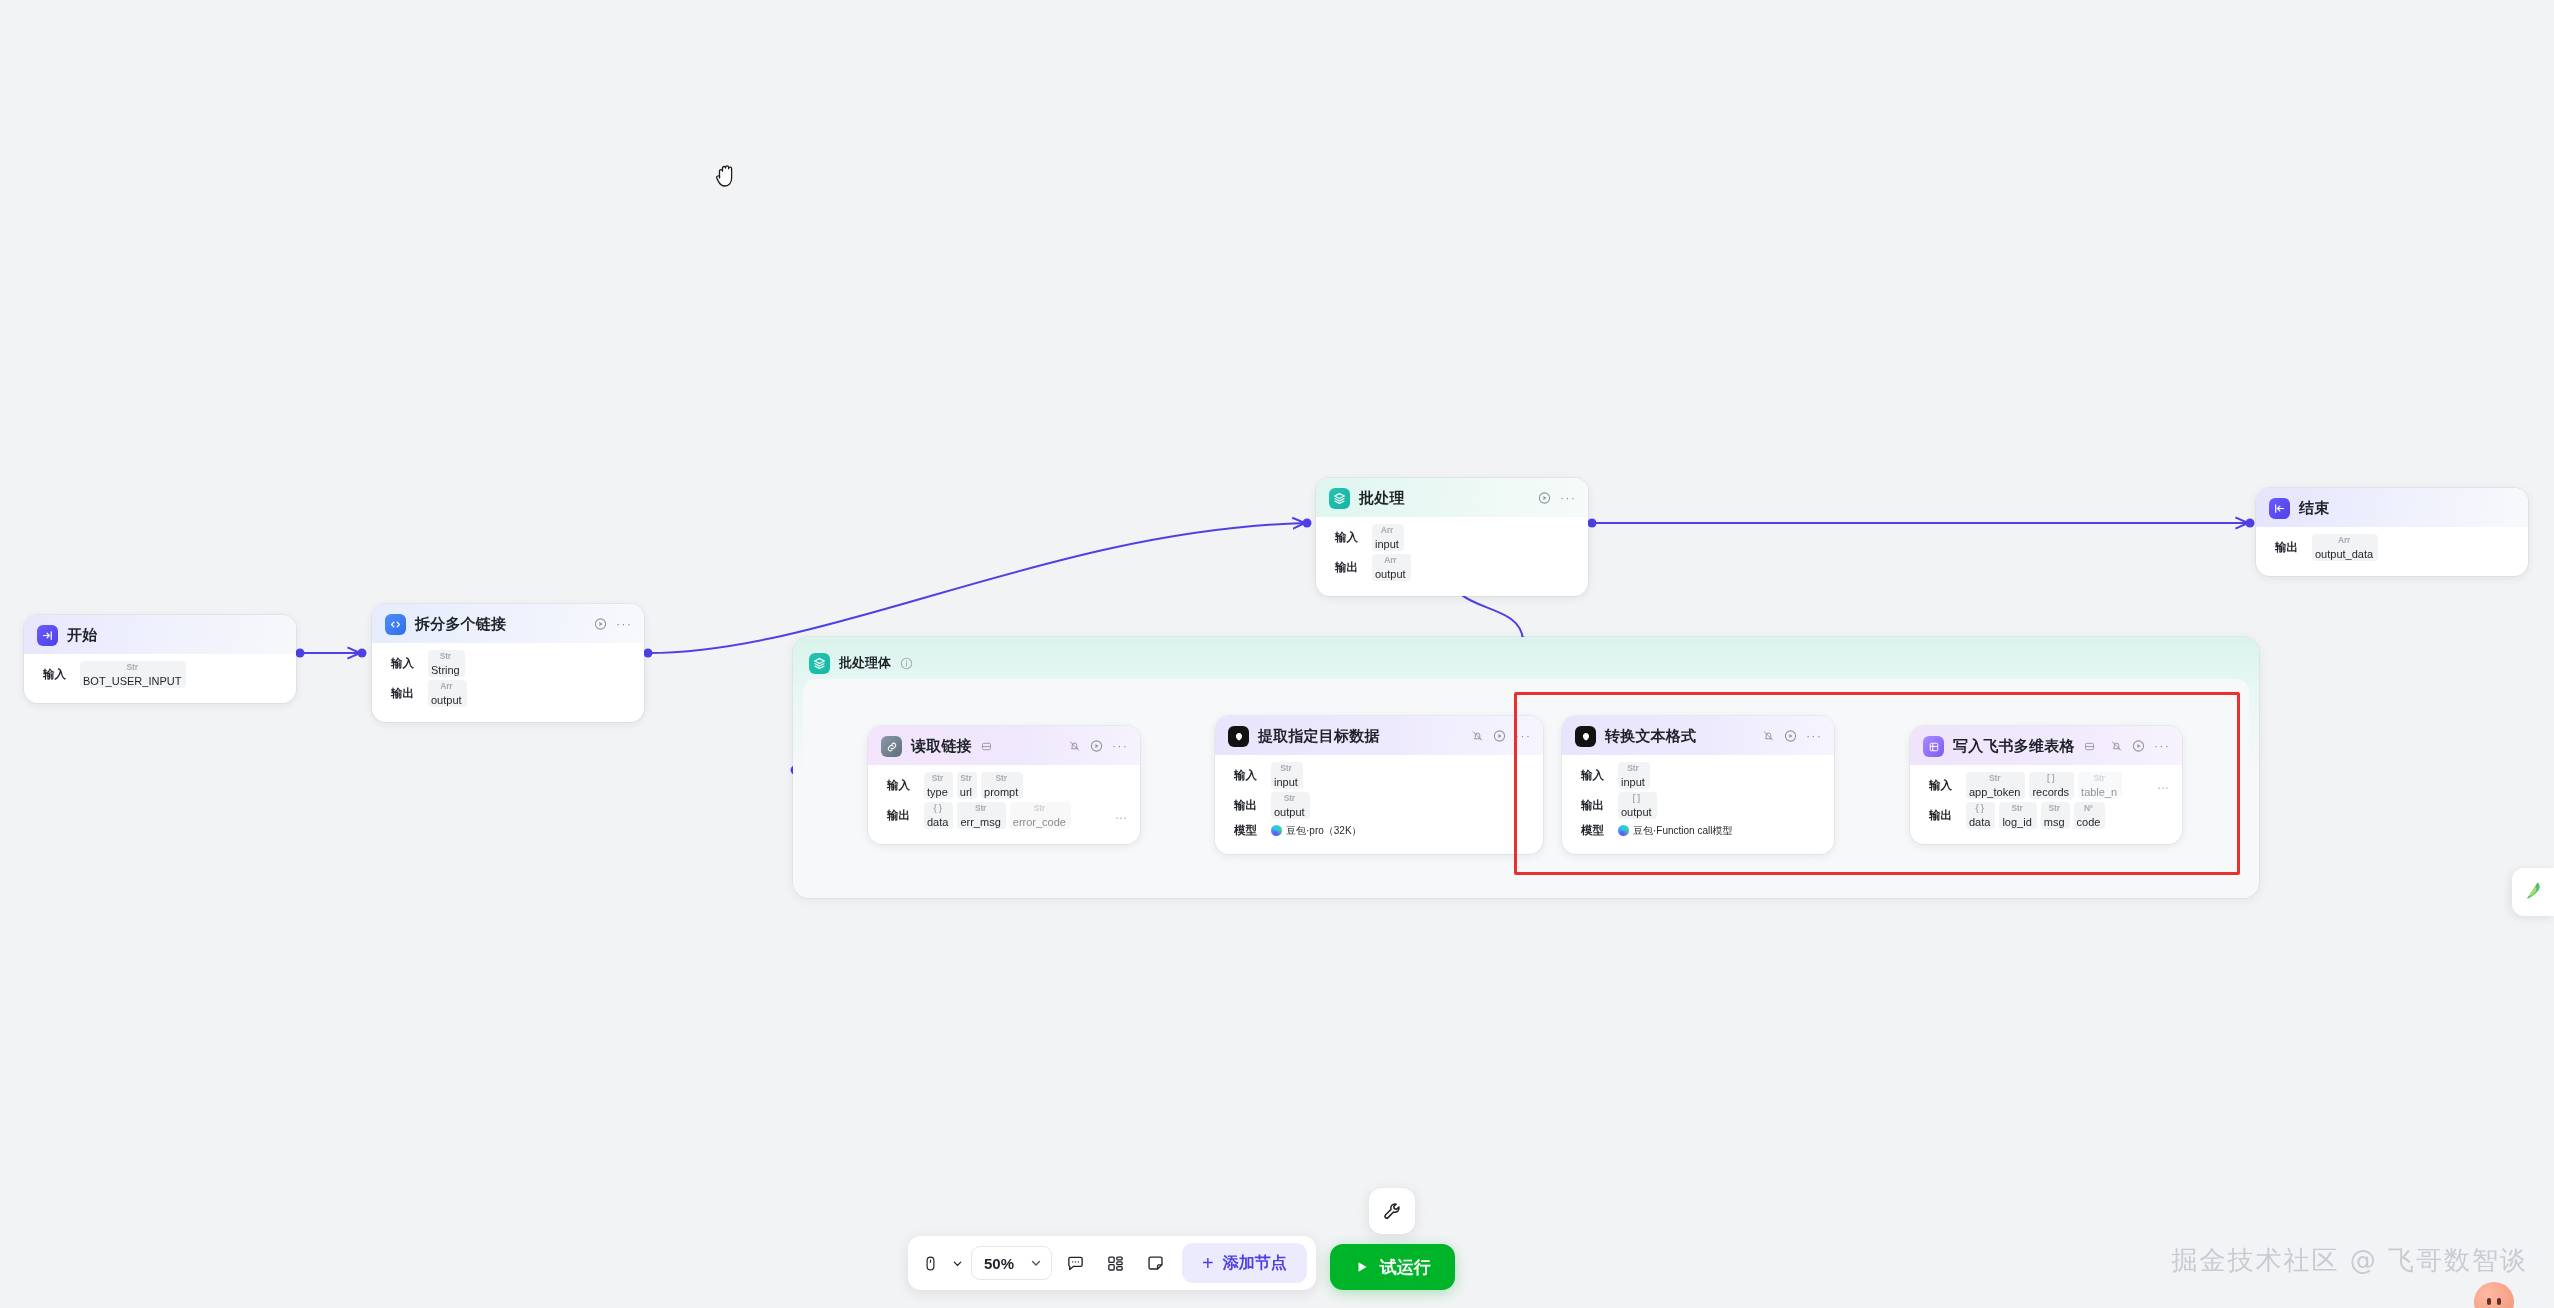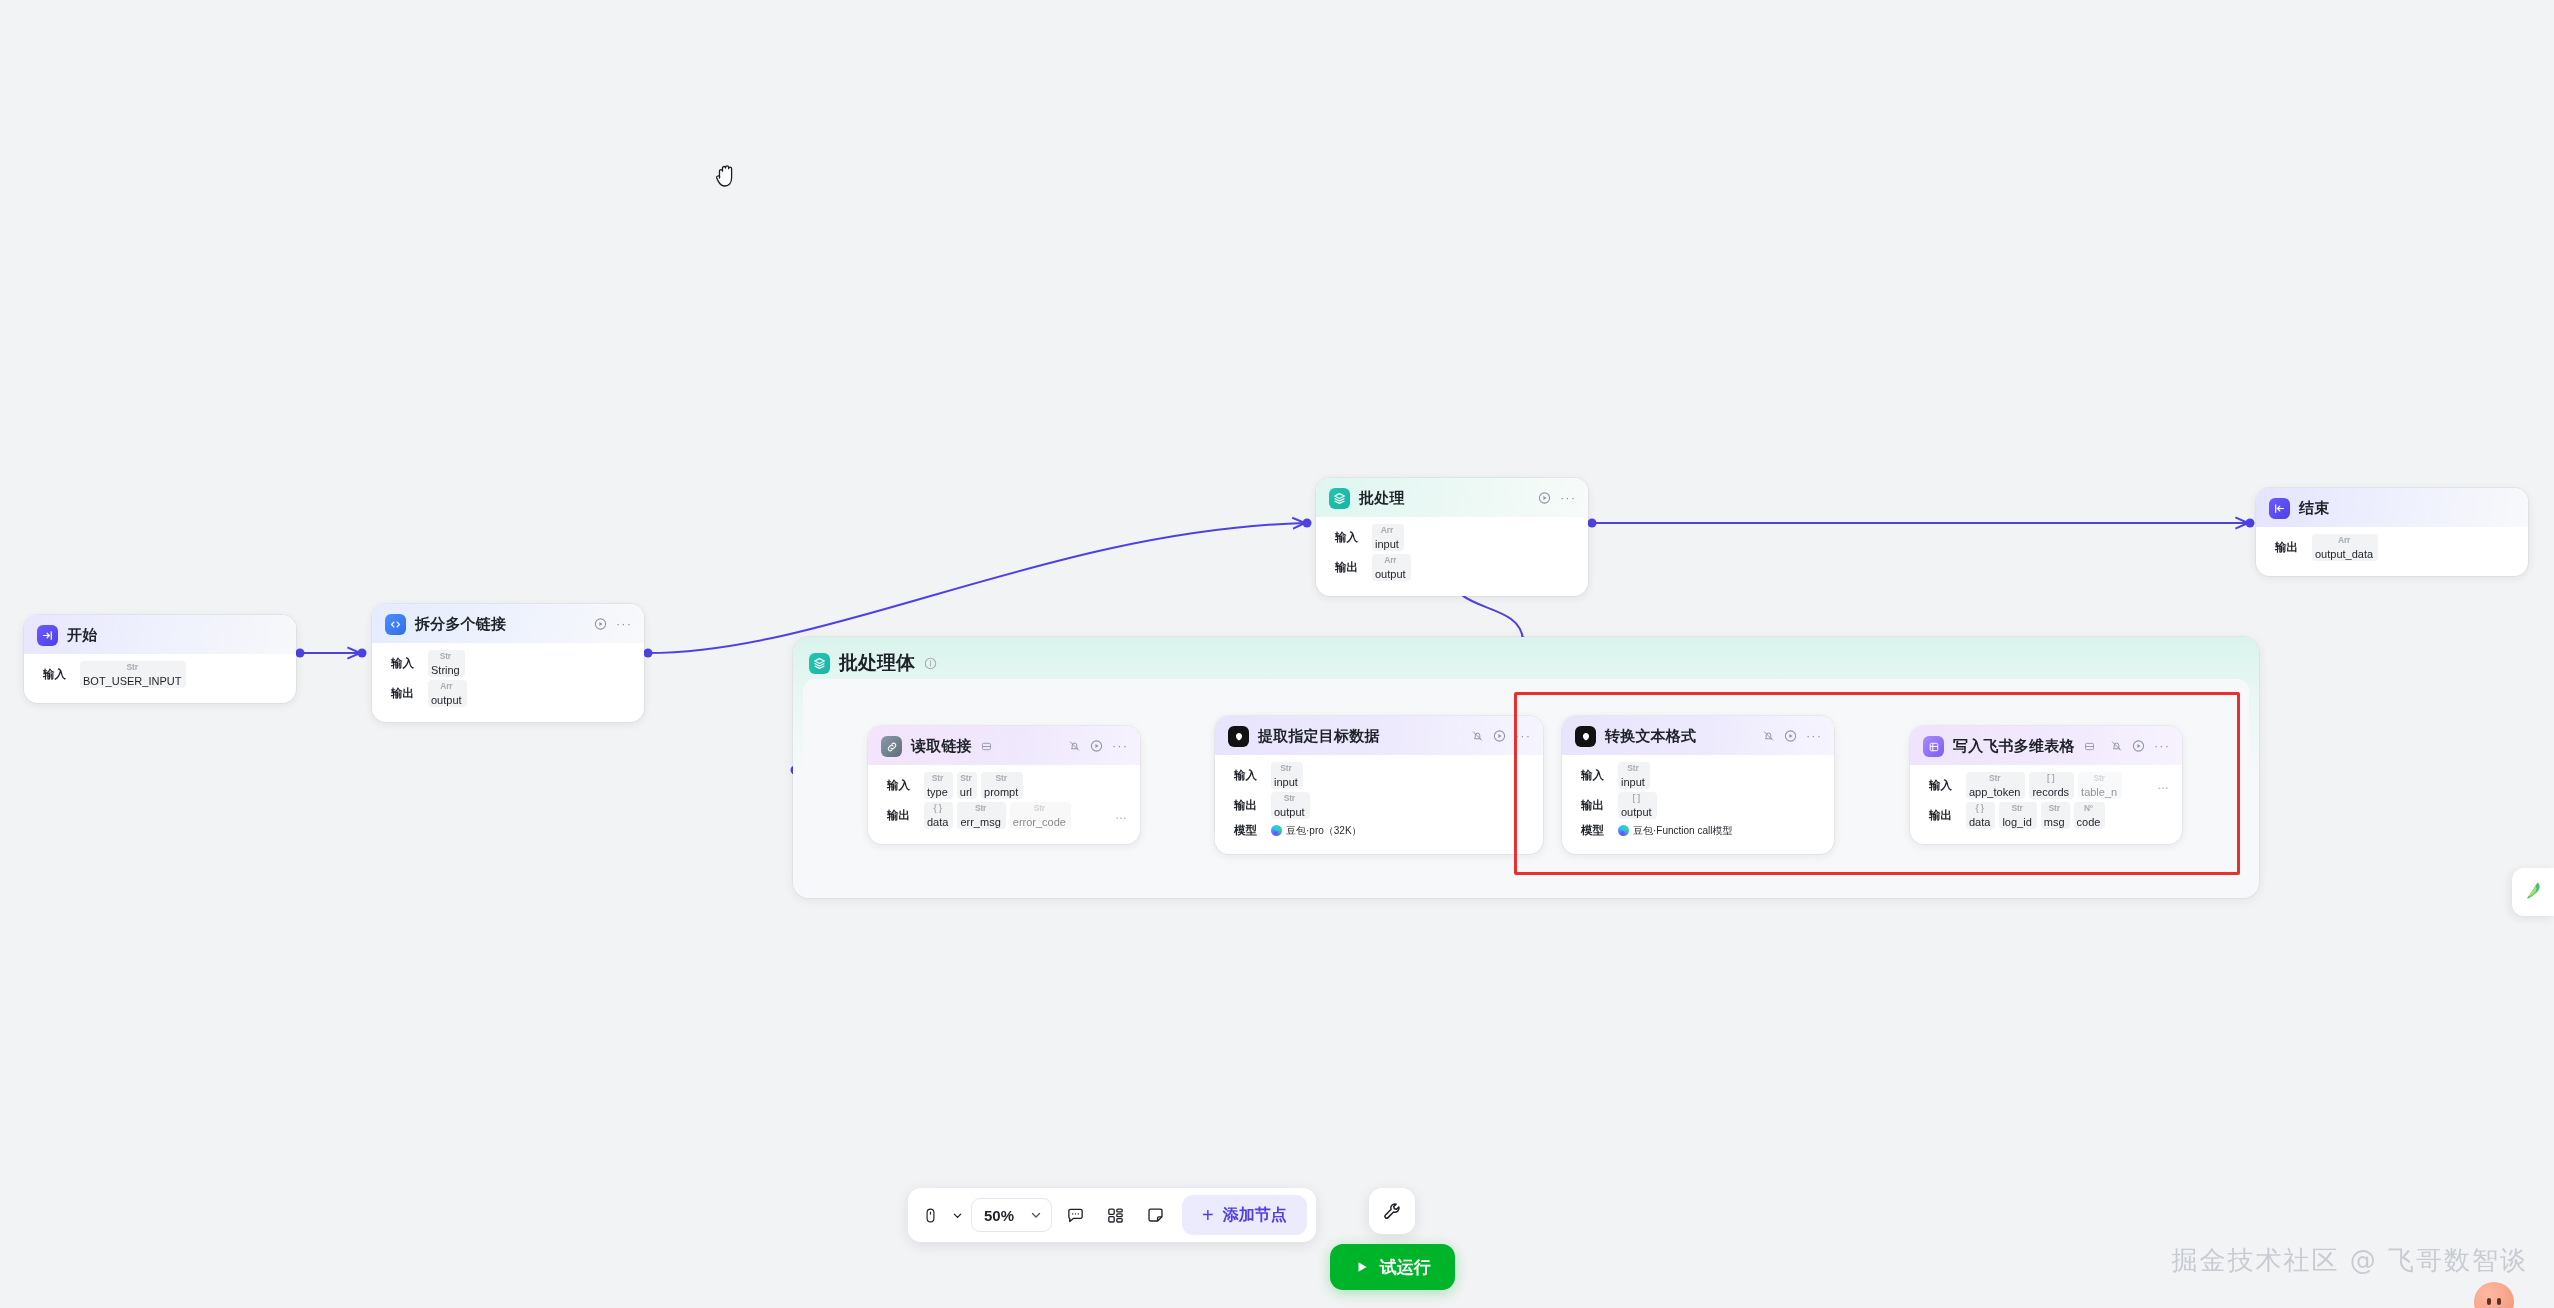--- a/index.html
+++ b/index.html
@@ -90,21 +90,21 @@
   }
   #batch-body .bb-head {
     display: flex; align-items: center; gap: 9px;
     padding: 12px 0 0 16px;
     height: 40px;
   }
   #batch-body .bb-inner {
     position: absolute; left: 10px; right: 10px; top: 42px; bottom: 9px;
     background: #f7f8fa; border-radius: 12px;
   }
-  .bb-title { font-size: 19px; font-weight: 600; color: #1f2329; }
+  .bb-title { font-size: 13px; font-weight: 600; color: #1f2329; }
 
   
   .inner { position: absolute; }
   #node-read { left: 868px; top: 726px; width: 272px; }
   #node-read .node-head { background: linear-gradient(95deg,#f3e4fb 0%, #efe8fd 55%, #f6f2fd 100%); }
   #node-extract { left: 1215px; top: 716px; width: 328px; }
   #node-extract .node-head { background: linear-gradient(95deg,#e7e4fd 0%, #eeeafd 55%, #f6f5fe 100%); }
   #node-convert { left: 1562px; top: 716px; width: 272px; }
   #node-convert .node-head { background: linear-gradient(95deg,#e7e4fd 0%, #eeeafd 55%, #f6f5fe 100%); }
   #node-feishu { left: 1910px; top: 726px; width: 272px; }
@@ -112,21 +112,21 @@
 
   
   #annot-box {
     position: absolute; left: 1514px; top: 692px; width: 726px; height: 183px;
     border: 3px solid #e8312f; border-radius: 2px; pointer-events: none;
   }
 
   
   #toolbar {
     position: absolute; left: 908px; bottom: 18px;
-    display: flex; align-items: flex-start; gap: 14px;
+    display: flex; align-items: flex-end; gap: 14px;
   }
   .tb-group {
     display: flex; align-items: center; gap: 6px;
     background: #ffffff; border-radius: 13px; padding: 7px 9px;
     box-shadow: 0 3px 14px rgba(28,31,35,.10);
   }
   .tb-btn {
     display: flex; align-items: center; justify-content: center;
     height: 34px; min-width: 34px; border-radius: 9px;
     color: #1f2329; cursor: pointer;

